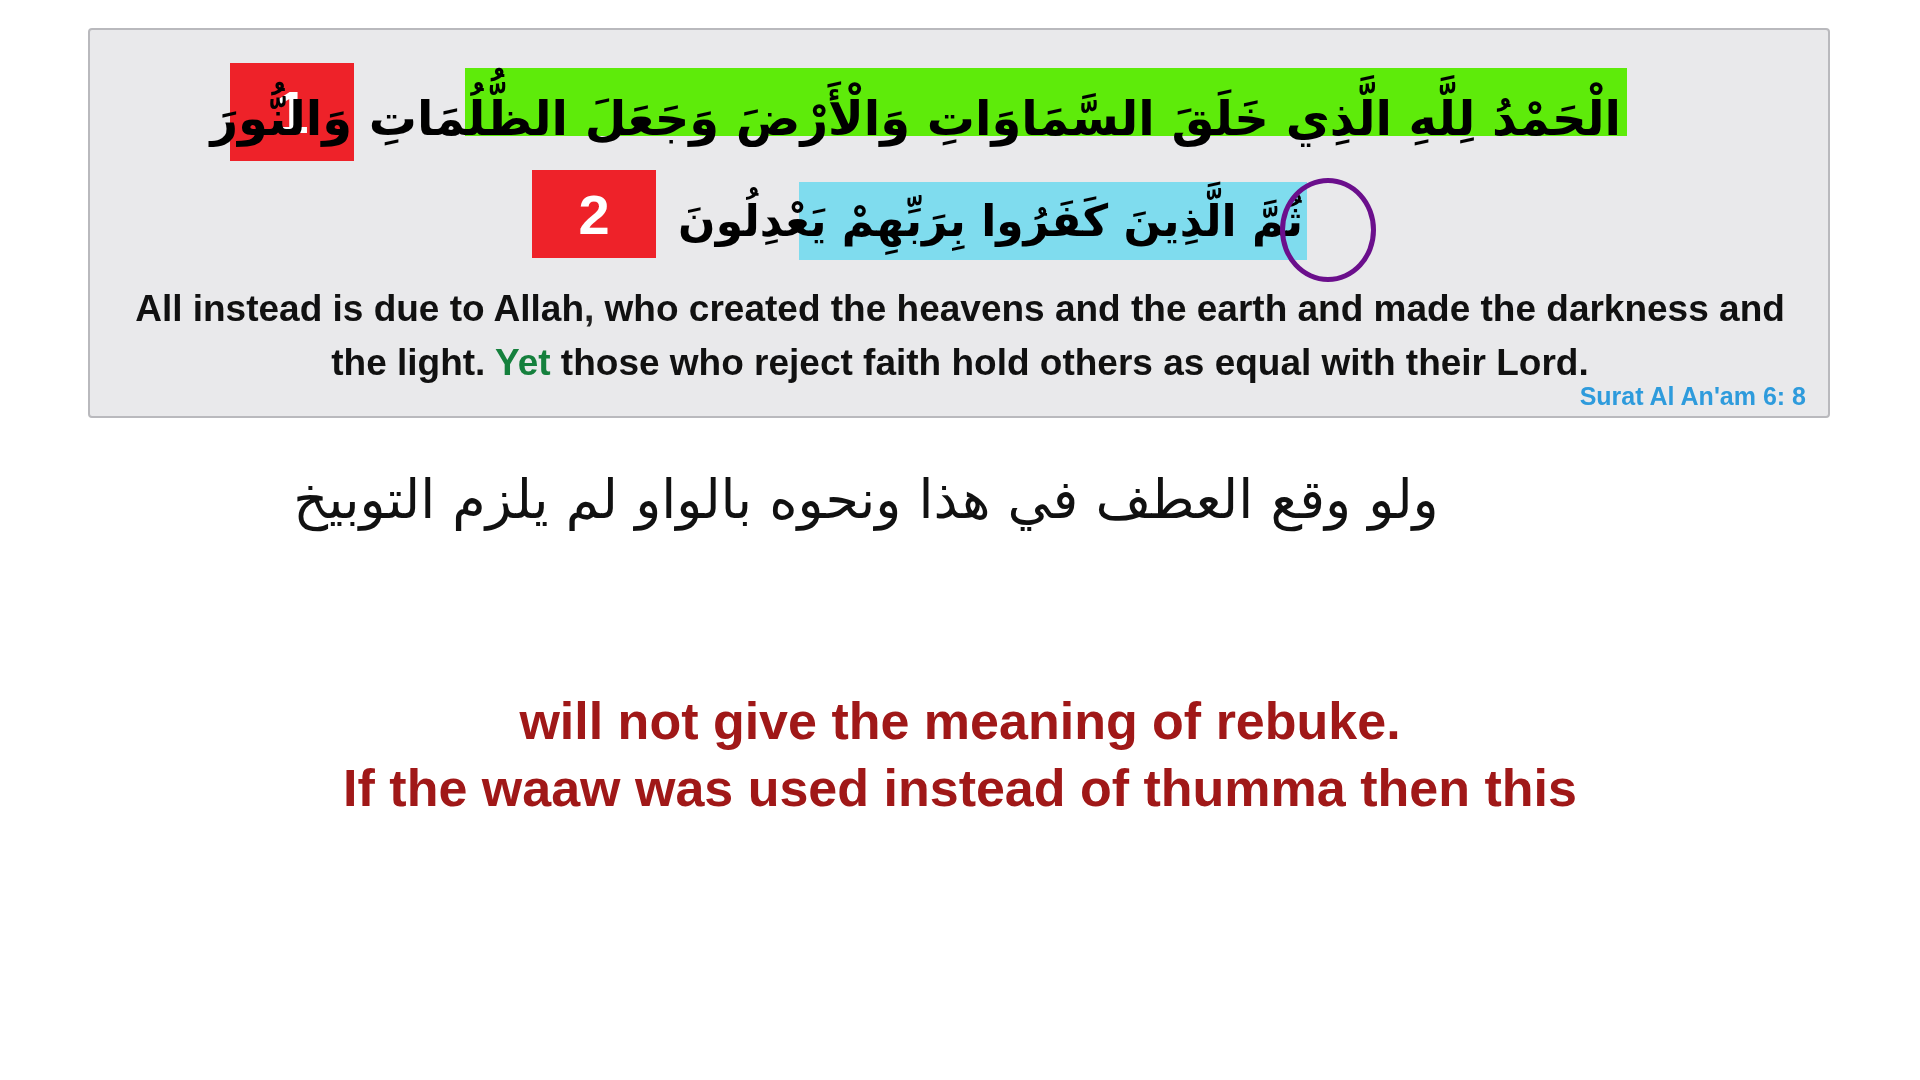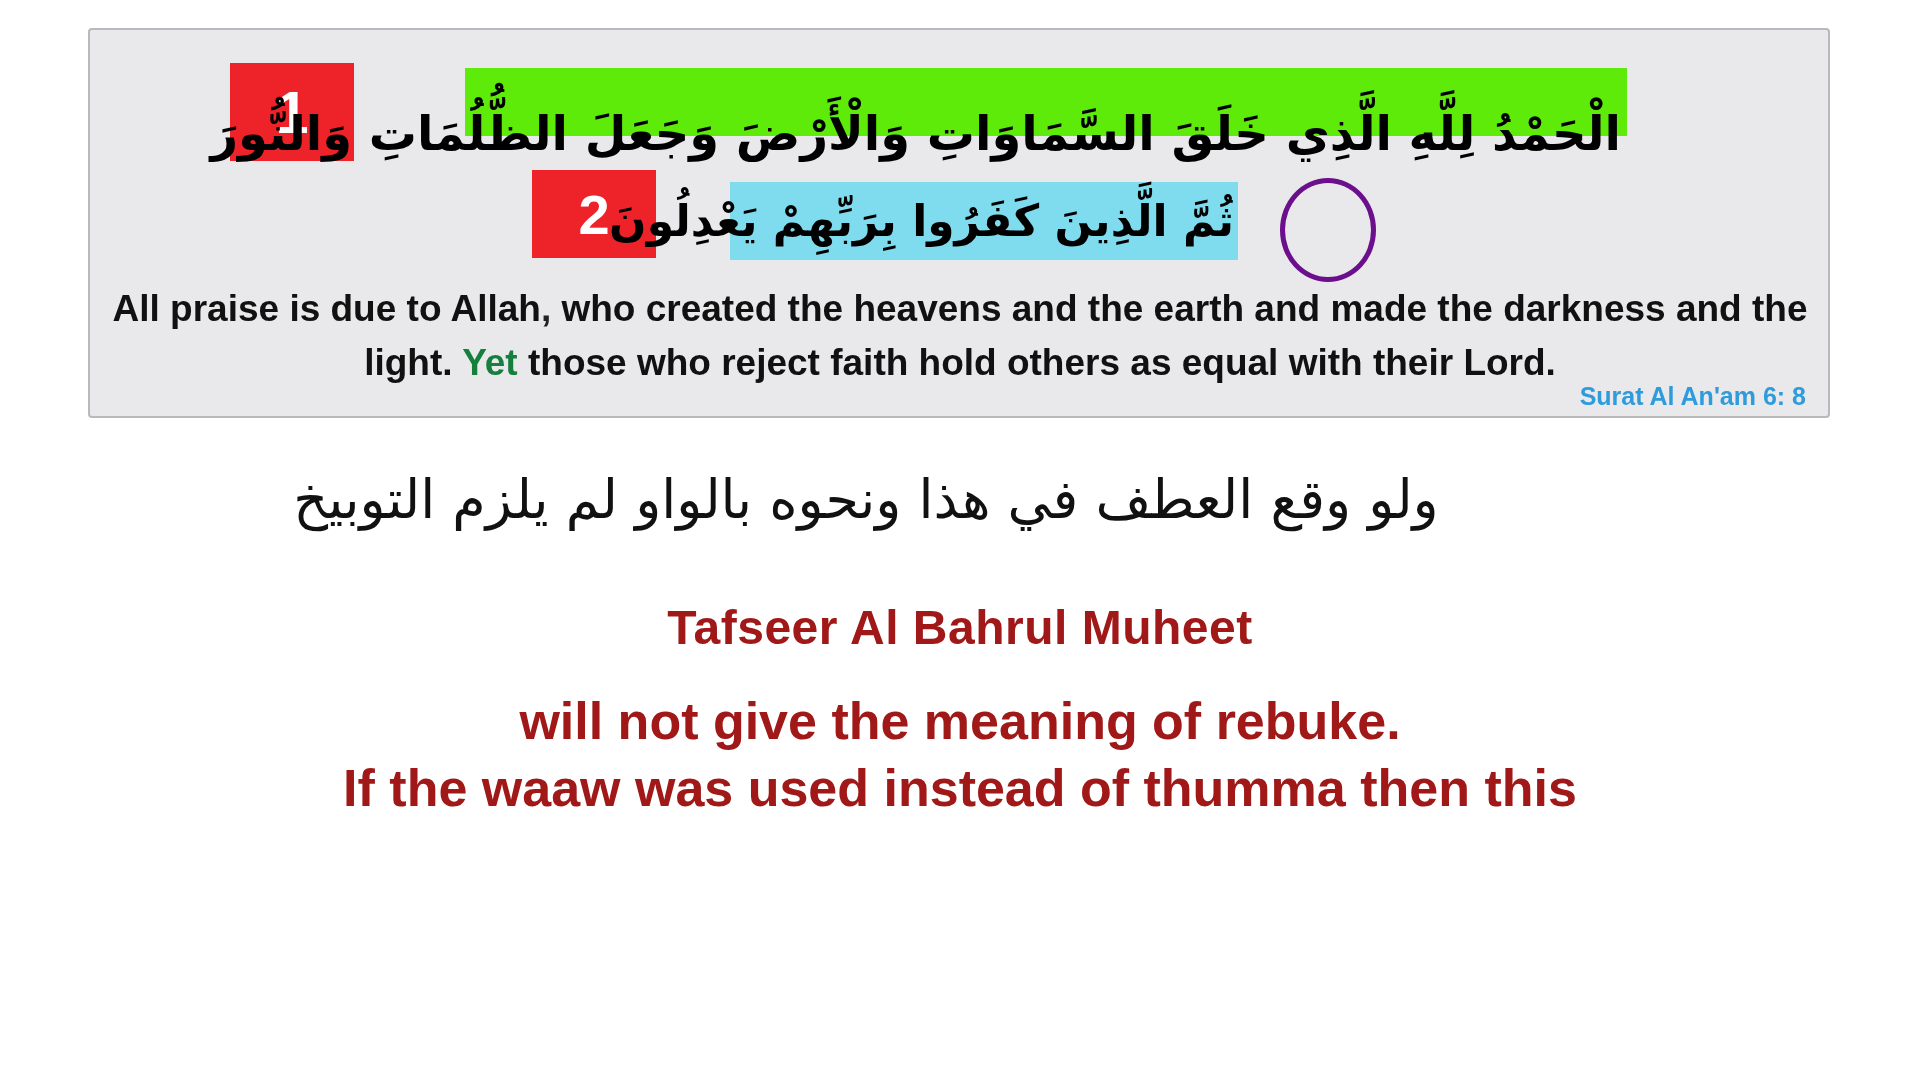--- a/index.html
+++ b/index.html
@@ -71,25 +71,25 @@
   }
   .arabic-line-1 {
     left: 375px;
     top: 38px;
     width: 1162px;
     height: 68px;
     background: #5eeb0a;
     font-size: 48px;
     line-height: 96px;
     text-align: center;
-    padding: 17px 6px;
+    padding: 2px 6px;
     box-sizing: border-box;
   }
   .arabic-line-2 {
-    left: 640px;
+    left: 709px;
     top: 152px;
     width: 508px;
     height: 78px;
     background: #7fdcee;
     font-size: 44px;
     line-height: 78px;
     text-align: center;
     padding: 0 4px;
     box-sizing: border-box;
   }
@@ -192,31 +192,30 @@
 
     <div class="arabic-line arabic-line-1">الْحَمْدُ لِلَّهِ الَّذِي خَلَقَ السَّمَاوَاتِ وَالْأَرْضَ وَجَعَلَ الظُّلُمَاتِ وَالنُّورَ</div>
 
     <div class="ayah-badge ayah-badge-2">2</div>
 
     <div class="arabic-line arabic-line-2">ثُمَّ الَّذِينَ كَفَرُوا بِرَبِّهِمْ يَعْدِلُونَ</div>
 
     <div class="circle-highlight"></div>
 
     <div class="translation">
-      <span>All praise is due to Allah</span><span class="comma">,</span>
+      <span>All instead is due to Allah</span><span class="comma">,</span>
       <span>who created the heavens and the earth and made the darkness and the light.</span>
       <span class="yet">Yet</span>
       <span>those who reject faith hold others as equal with their Lord.</span>
     </div>
 
     <div class="reference">Surat Al An'am 6: 8</div>
   </div>
 
   <div class="commentary-arabic">ولو وقع العطف في هذا ونحوه بالواو لم يلزم التوبيخ</div>
 
-  <div class="source-title">Tafseer Al Bahrul Muheet</div>
 
   <div class="explanation">
     <div>will not give the meaning of rebuke.</div>
     <div>If the waaw was used instead of thumma then this</div>
   </div>
 
 </div>
 
 </body></html>

